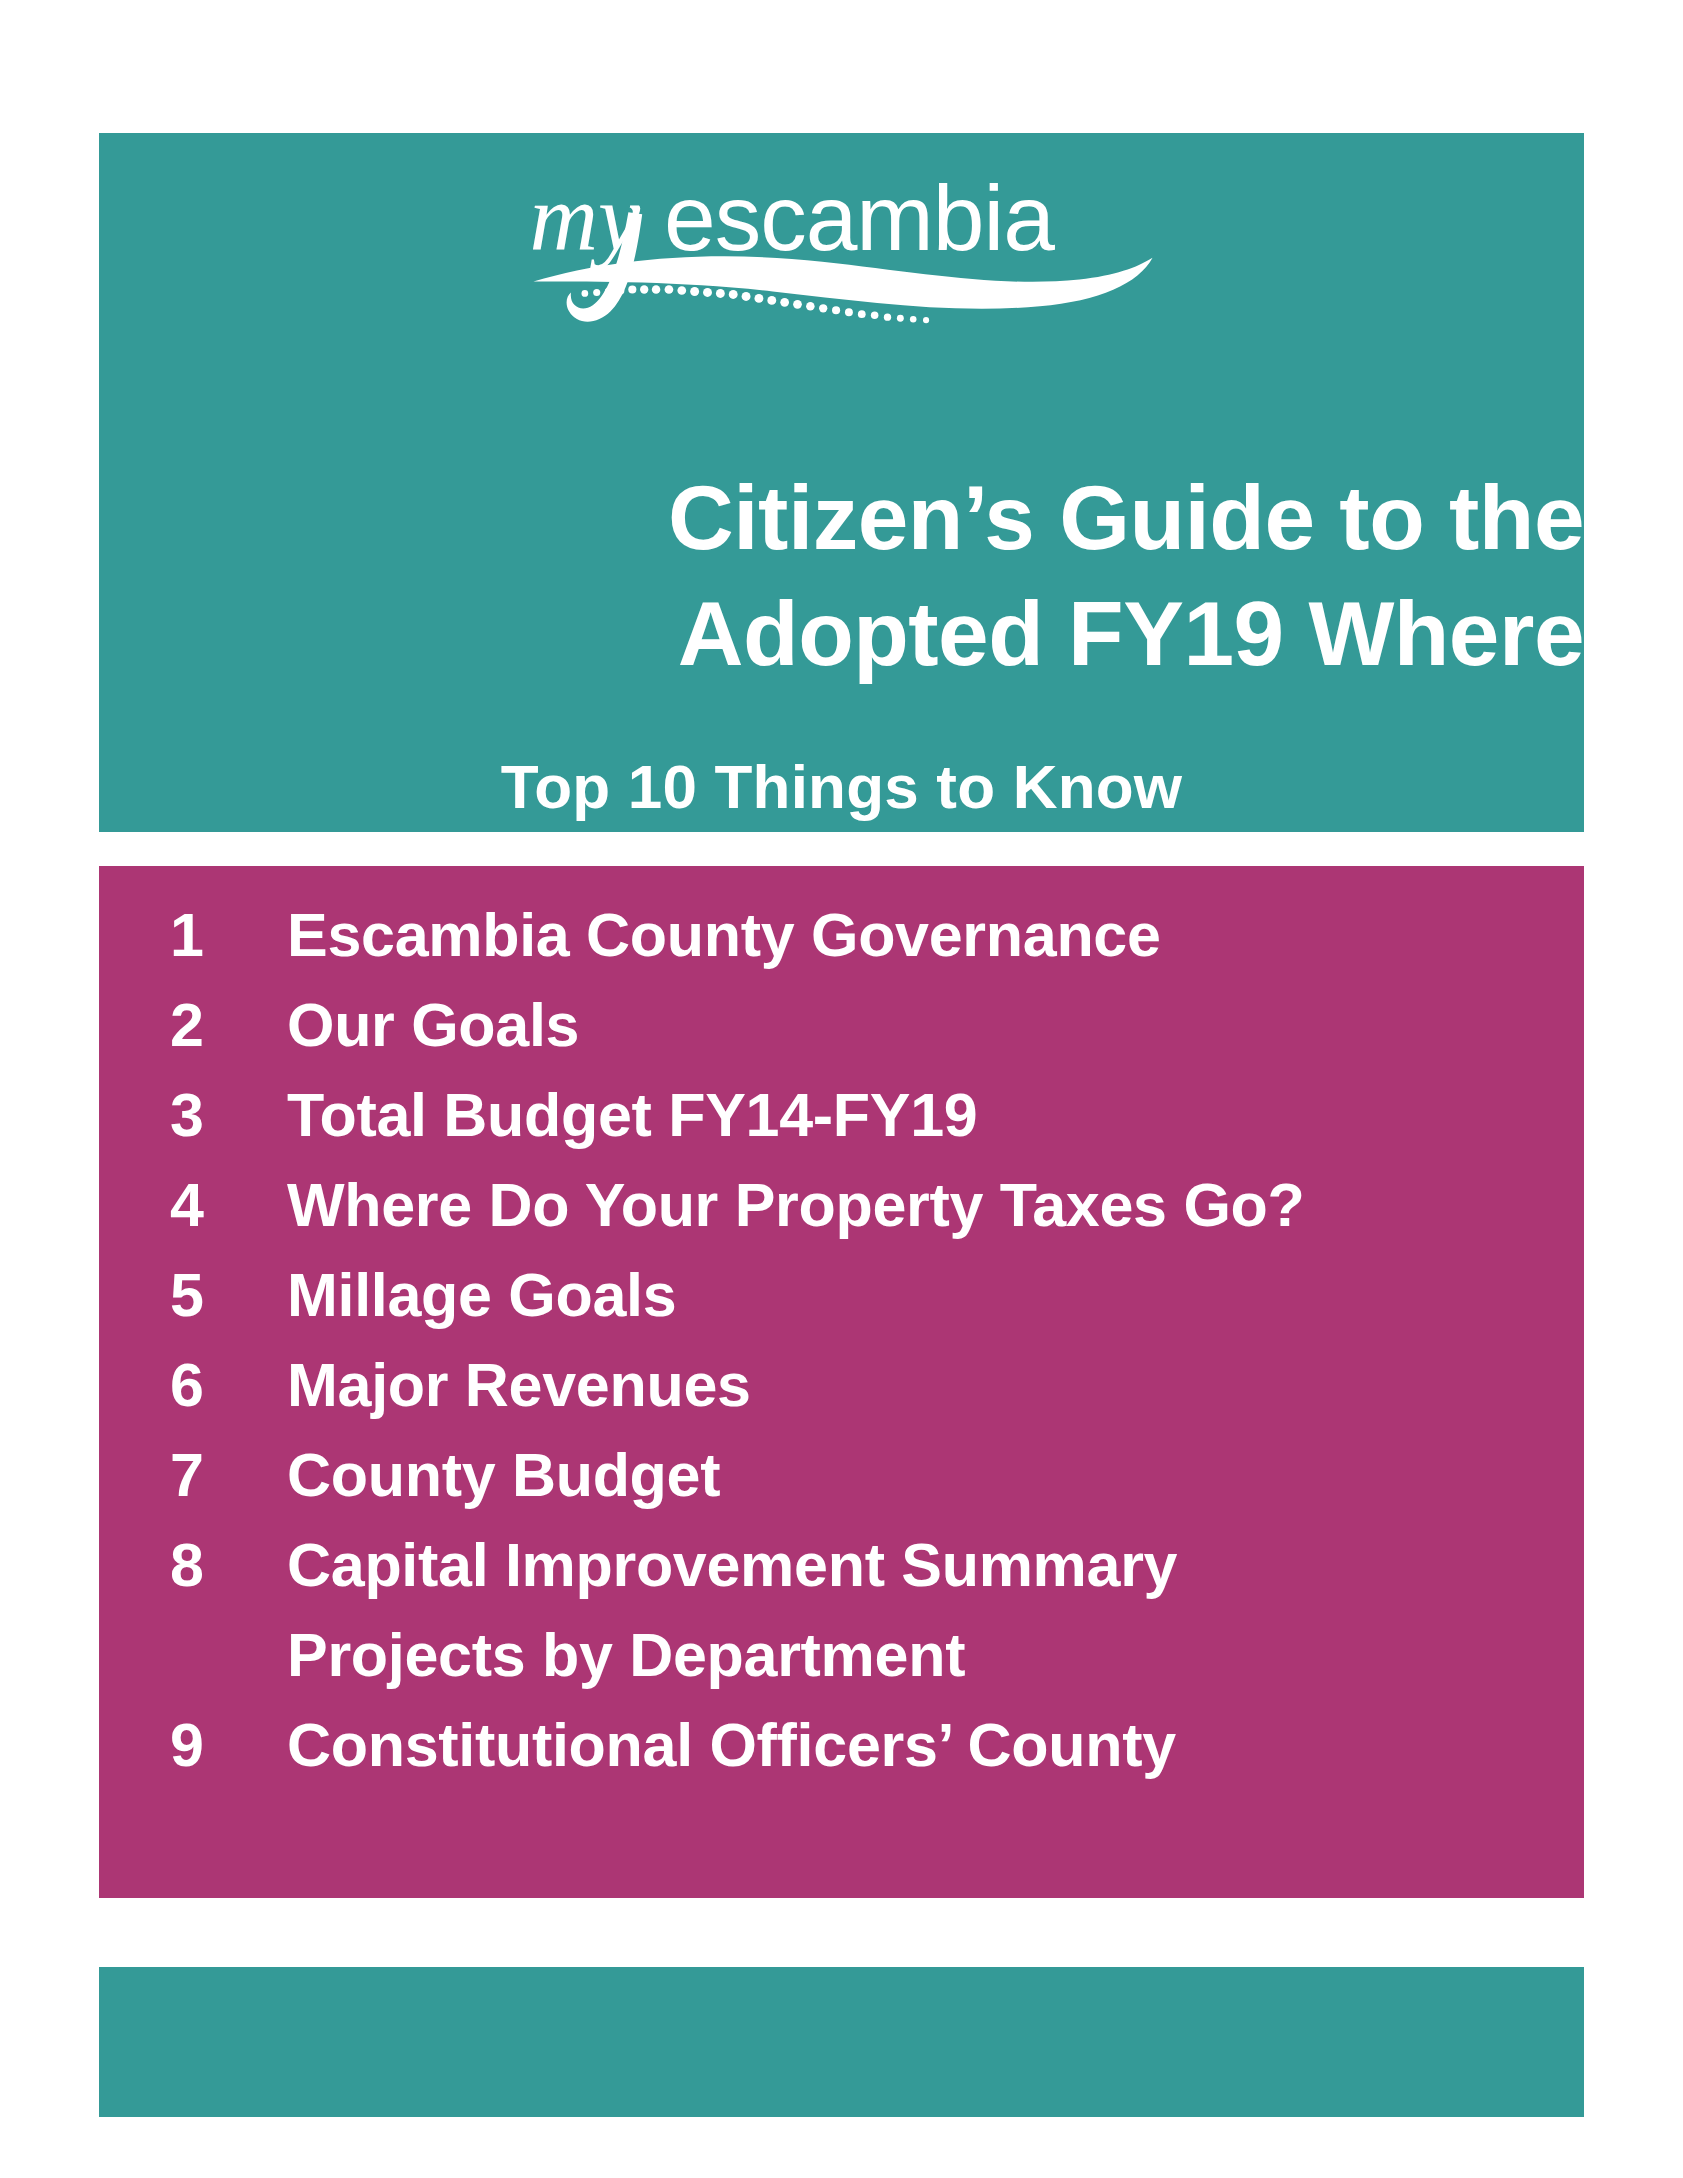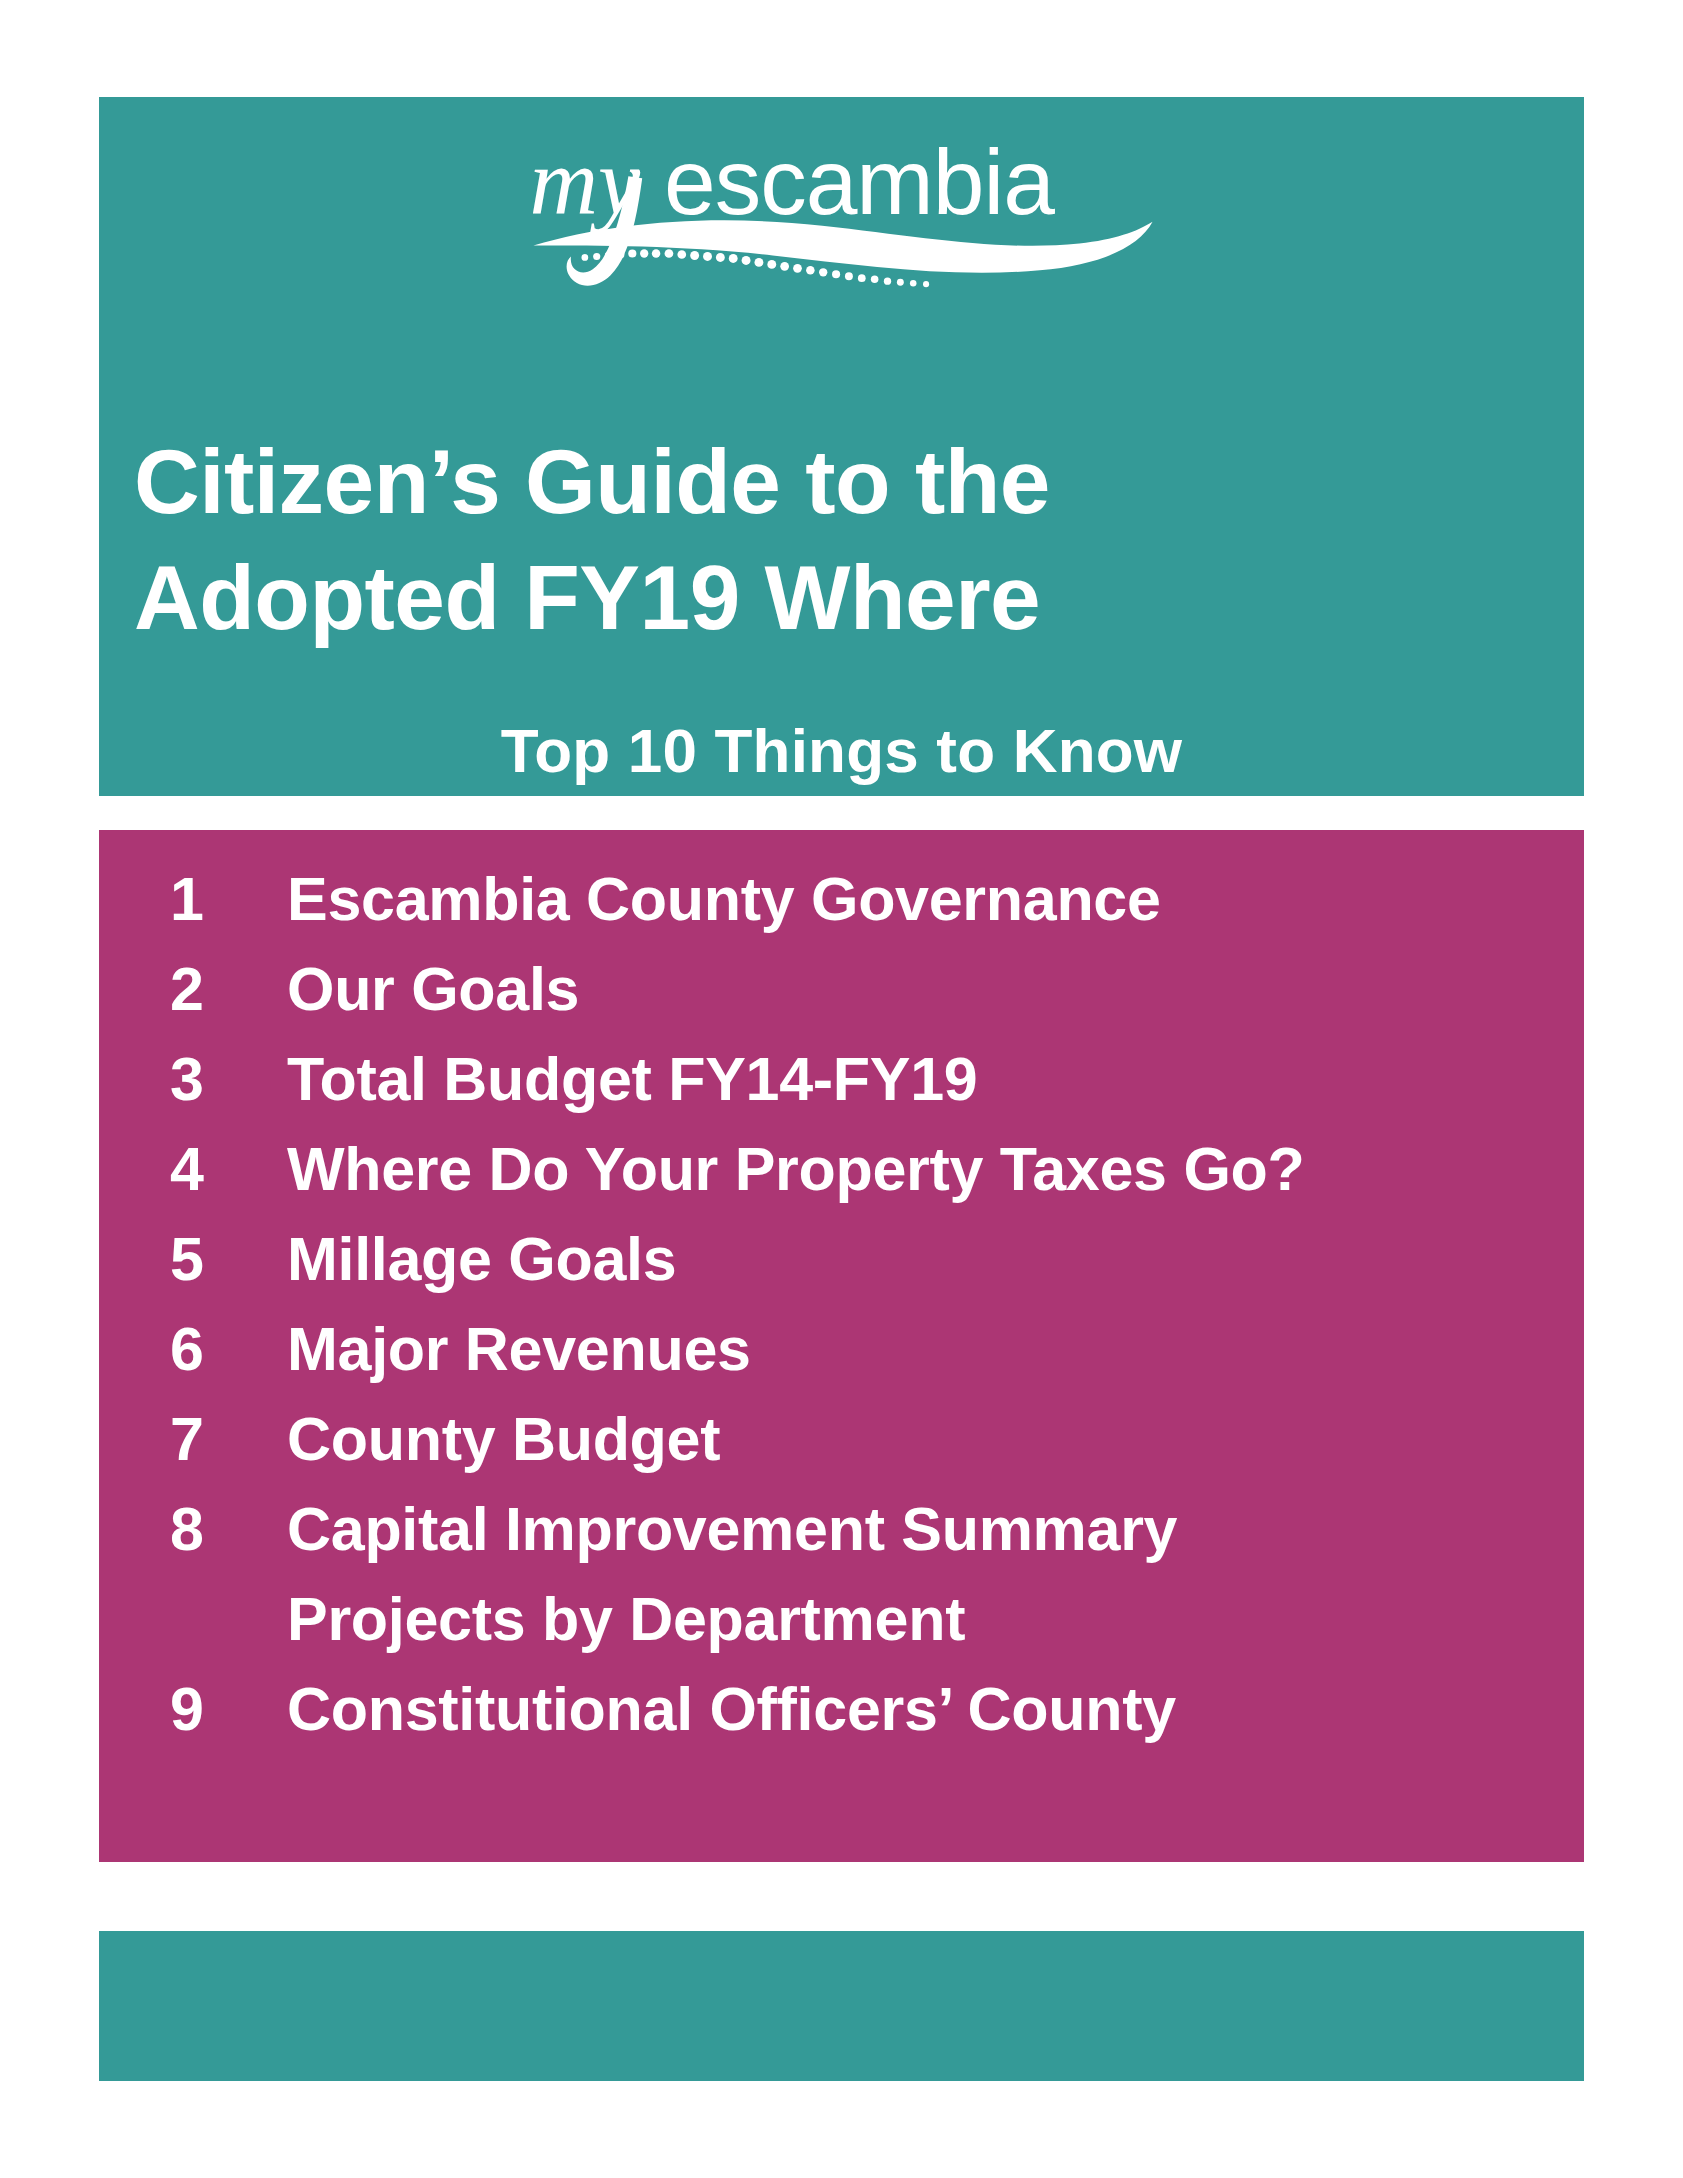--- a/index.html
+++ b/index.html
@@ -14,20 +14,21 @@
     -webkit-font-smoothing: antialiased;
     overflow: hidden;
   }
 
   .page {
     position: relative;
     width: 1683px;
     height: 1744px;
     background: #ffffff;
     box-sizing: border-box;
+    margin-top: 36px;
   }
 
   
   .header-block {
     position: absolute;
     left: 99px;
     top: 97px;
     width: 1485px;
     height: 699px;
     background: #349a97;
@@ -46,21 +47,21 @@
   }
   .logo-svg {
     display: block;
   }
 
   .title-wrap {
     position: absolute;
     left: 0;
     right: 0;
     top: 327px;
-    text-align: left;
+    text-align: right;
     padding-left: 35px;
   }
   .title-line {
     display: block;
     color: #ffffff;
     font-family: "Liberation Sans", sans-serif;
     font-weight: bold;
     font-size: 91px;
     line-height: 116px;
     letter-spacing: -0.5px;

